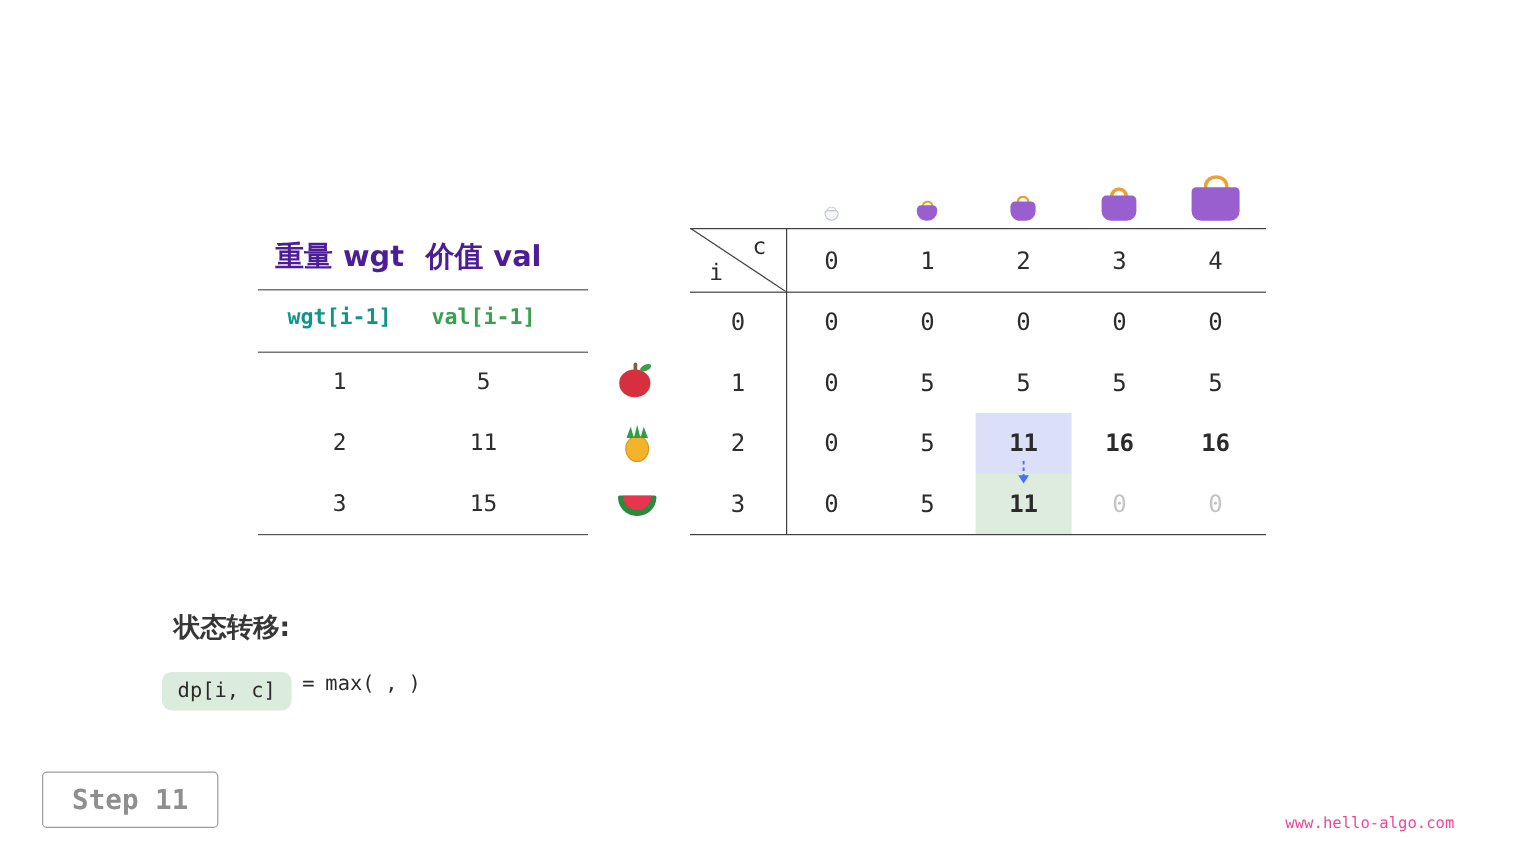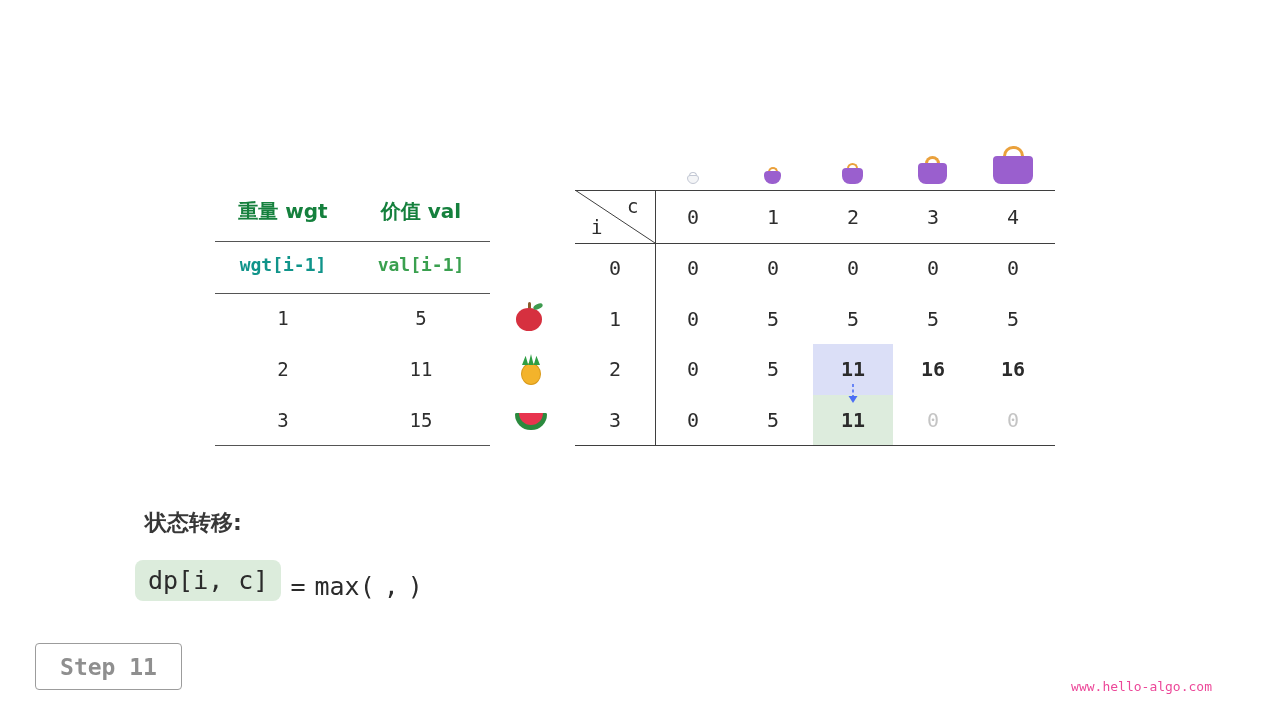--- a/index.html
+++ b/index.html
@@ -4,22 +4,22 @@
 <style>
   * { margin:0; padding:0; box-sizing:border-box; }
   html,body { width:1280px; height:720px; background:#ffffff; }
   .canvas {
     position:relative; width:1280px; height:720px; background:#ffffff; overflow:hidden;
     font-family:"DejaVu Sans Mono", monospace; color:#2e2e2e;
   }
   
   .items-table { position:absolute; left:215px; top:190px; width:275px; height:256px; }
   .it-cell { position:absolute; width:136px; text-align:center; }
-  .it-cell.c1 { left:0; } .it-cell.c2 { left:138px; }
-  .it-header { top:8px; font-size:20px; font-weight:bold; color:#15803d;
+  .it-cell.c1 { left:0; } .it-cell.c2 { left:120px; }
+  .it-header { top:8px; font-size:24px; font-weight:bold; color:#4c1d95;
                font-family:"DejaVu Sans","DejaVu Sans Mono",sans-serif; }
   .it-sub { top:64px; font-size:18px; font-weight:bold; }
   .it-sub.wgt { color:#10948a; } .it-sub.val { color:#3aa04f; }
   .it-val { font-size:19px; color:#2e2e2e; }
   .r1 { top:117px; } .r2 { top:168px; } .r3 { top:219px; }
   .hline { position:absolute; left:0; width:275px; height:1px; background:#555; }
   
   .fruit { position:absolute; }
   .apple-stem { width:3px; height:7px; background:#8a5a2b; border-radius:2px; margin:0 auto -1px auto; }
   .apple-leaf { position:absolute; left:17px; top:2px; width:10px; height:5px; background:#3e9b4f;
@@ -70,22 +70,22 @@
   .bag2 .body { width:21px; height:16px; }
   .bag3 { left:343px; top:16px; }
   .bag3 .handle { width:15px; height:9px; border-width:3px; border-color:#eaa13c; }
   .bag3 .body { width:29px; height:21px; }
   .bag4 { left:418px; top:6px; }
   .bag4 .handle { width:21px; height:12px; border-width:3.5px; border-color:#eaa13c; }
   .bag4 .body { width:40px; height:28px; }
   
   .transition-label { position:absolute; left:145px; top:508px; font-size:22px; font-weight:bold;
                       color:#373737; font-family:"DejaVu Sans","DejaVu Sans Mono",sans-serif; }
-  .formula { position:absolute; left:135px; top:560px; display:flex; align-items:flex-end; gap:9px;
-             font-size:25px; color:#2b2b2b; white-space:nowrap; }
+  .formula { position:absolute; left:135px; top:560px; display:flex; align-items:flex-start; gap:9px;
+             font-size:17px; color:#2b2b2b; white-space:nowrap; }
   .pill { padding:6px 13px; border-radius:8px; }
   .pill.green { background:#dcecdc; }
   .pill.lavender { background:#d9def6; font-weight:bold; }
   .pill.blue { background:#d8eaf8; }
   .pill.blue .wgt { color:#10948a; }
   .pill.blue .val { color:#3aa04f; }
   .step-box { position:absolute; left:35px; top:643px; width:147px; height:47px;
               border:1px solid #9c9c9c; border-radius:4px; background:#ffffff;
               display:flex; align-items:center; justify-content:center;
               font-size:23px; font-weight:bold; color:#8f8f8f; }

